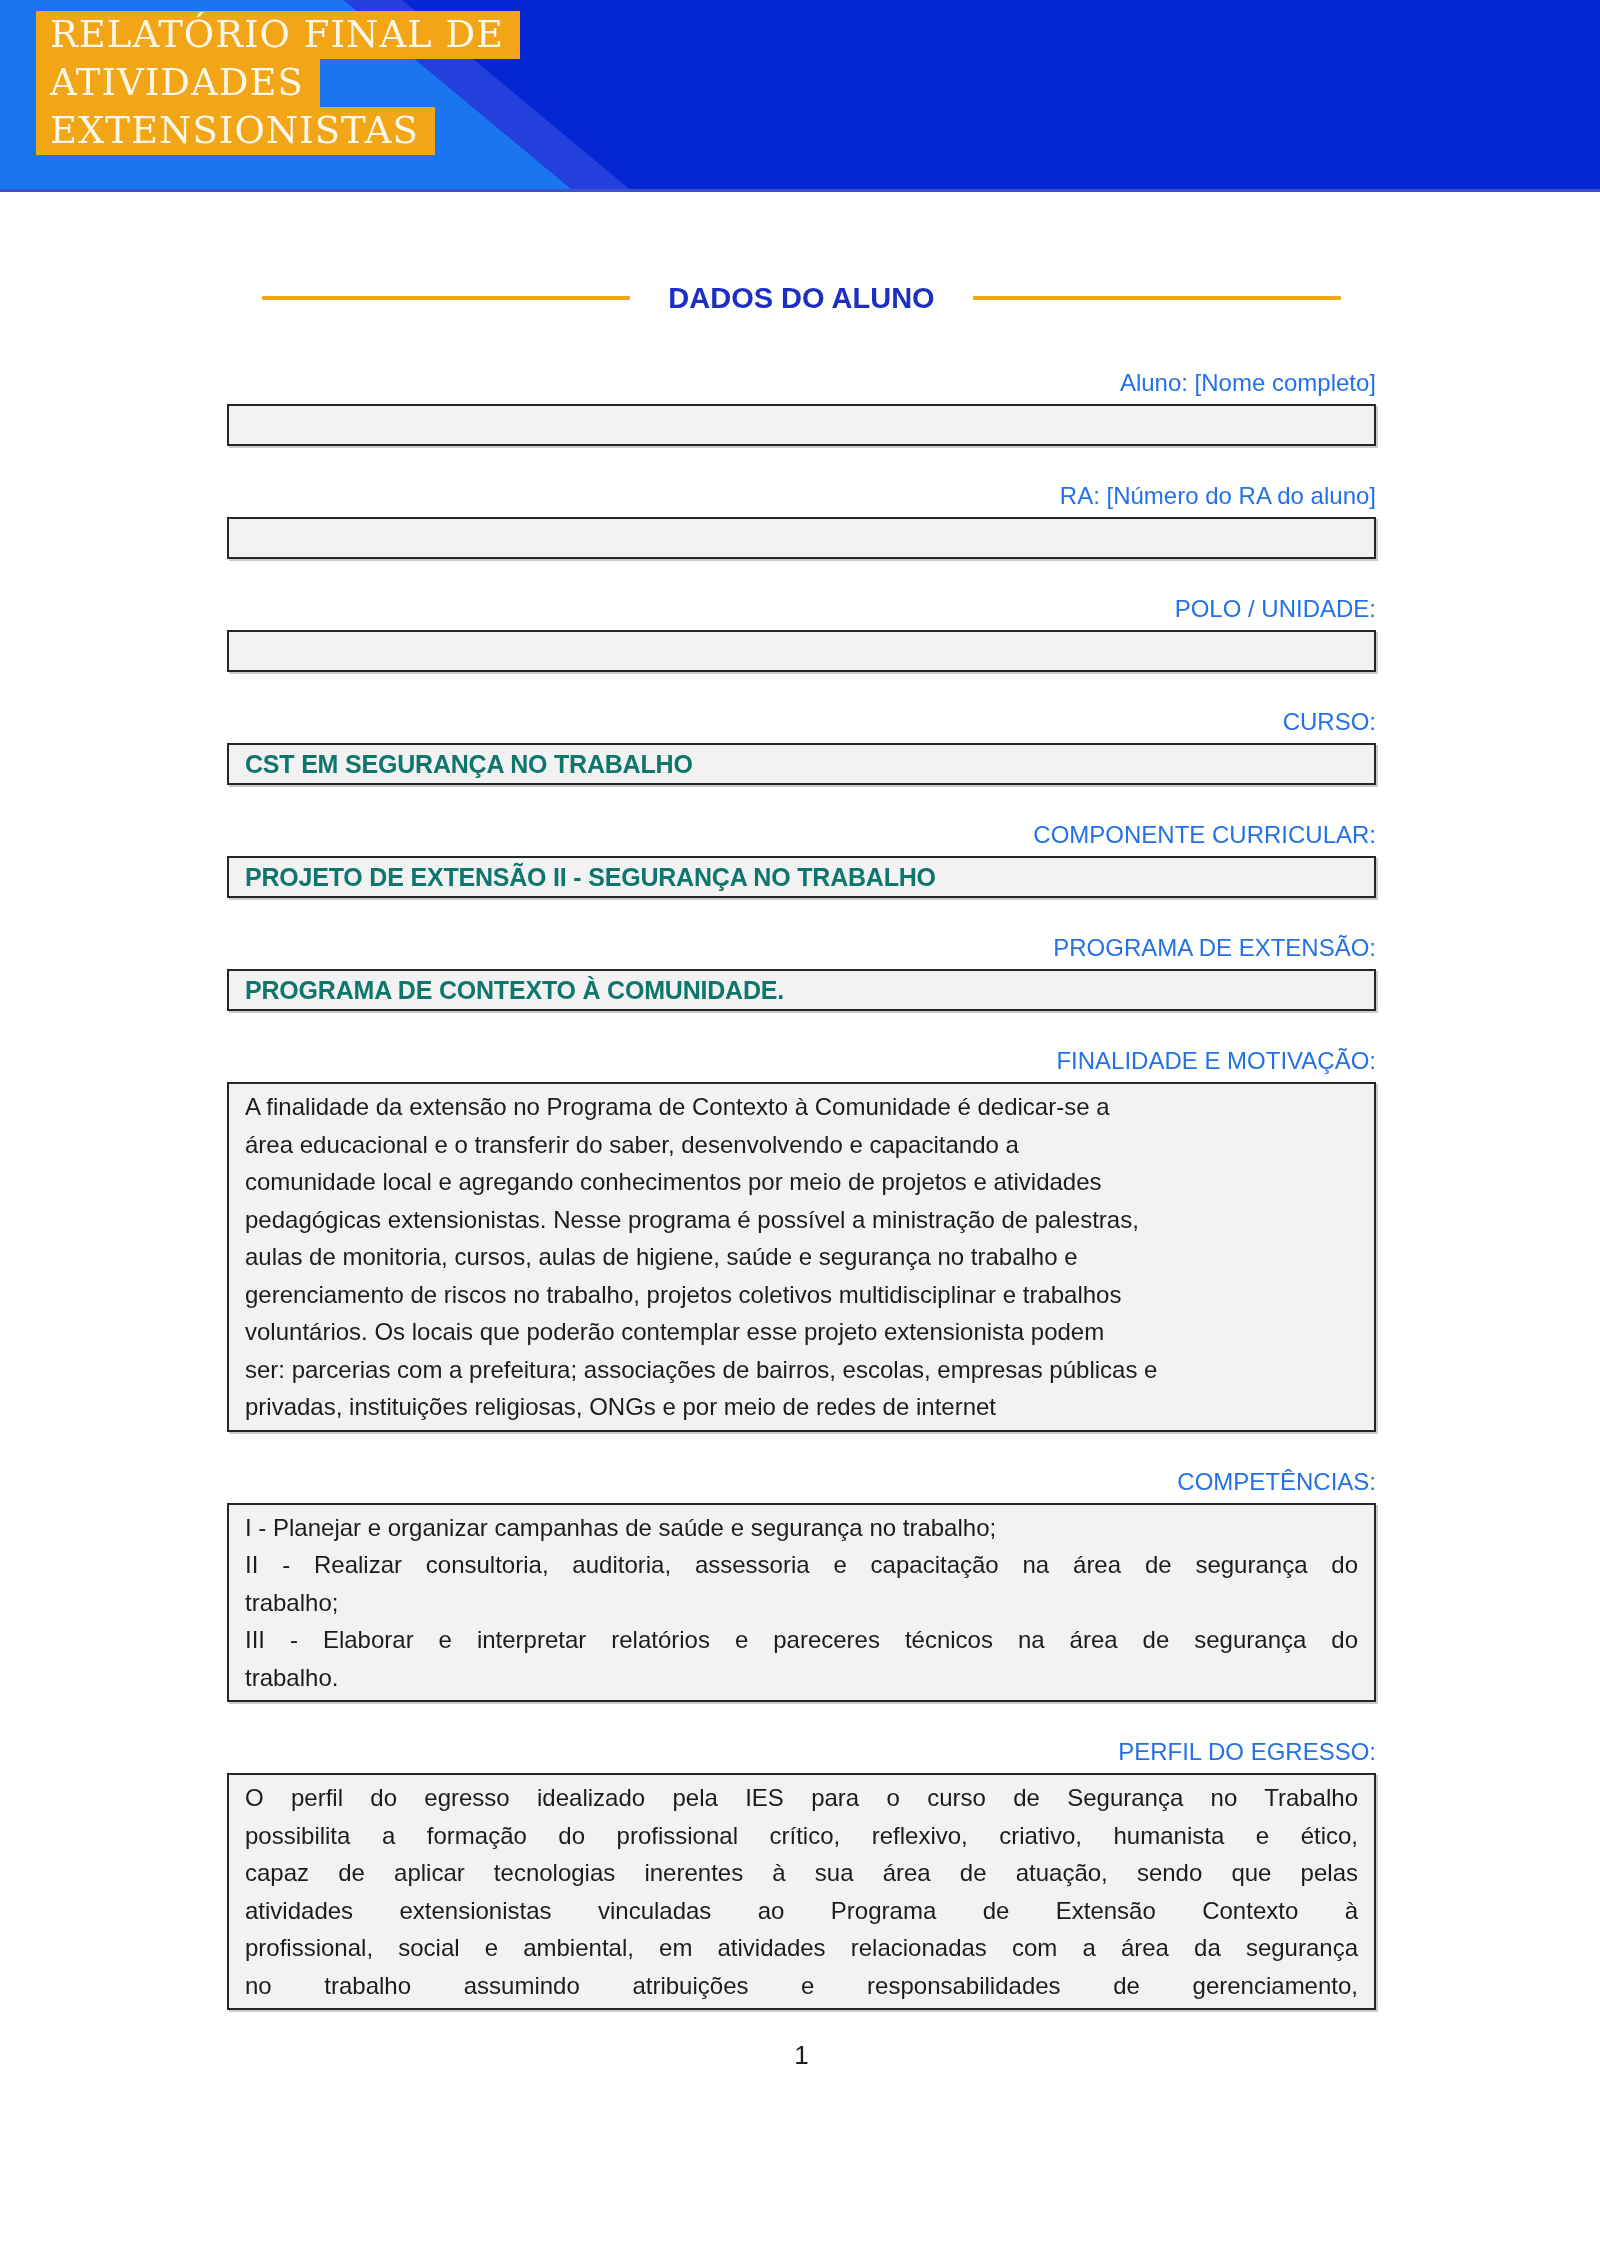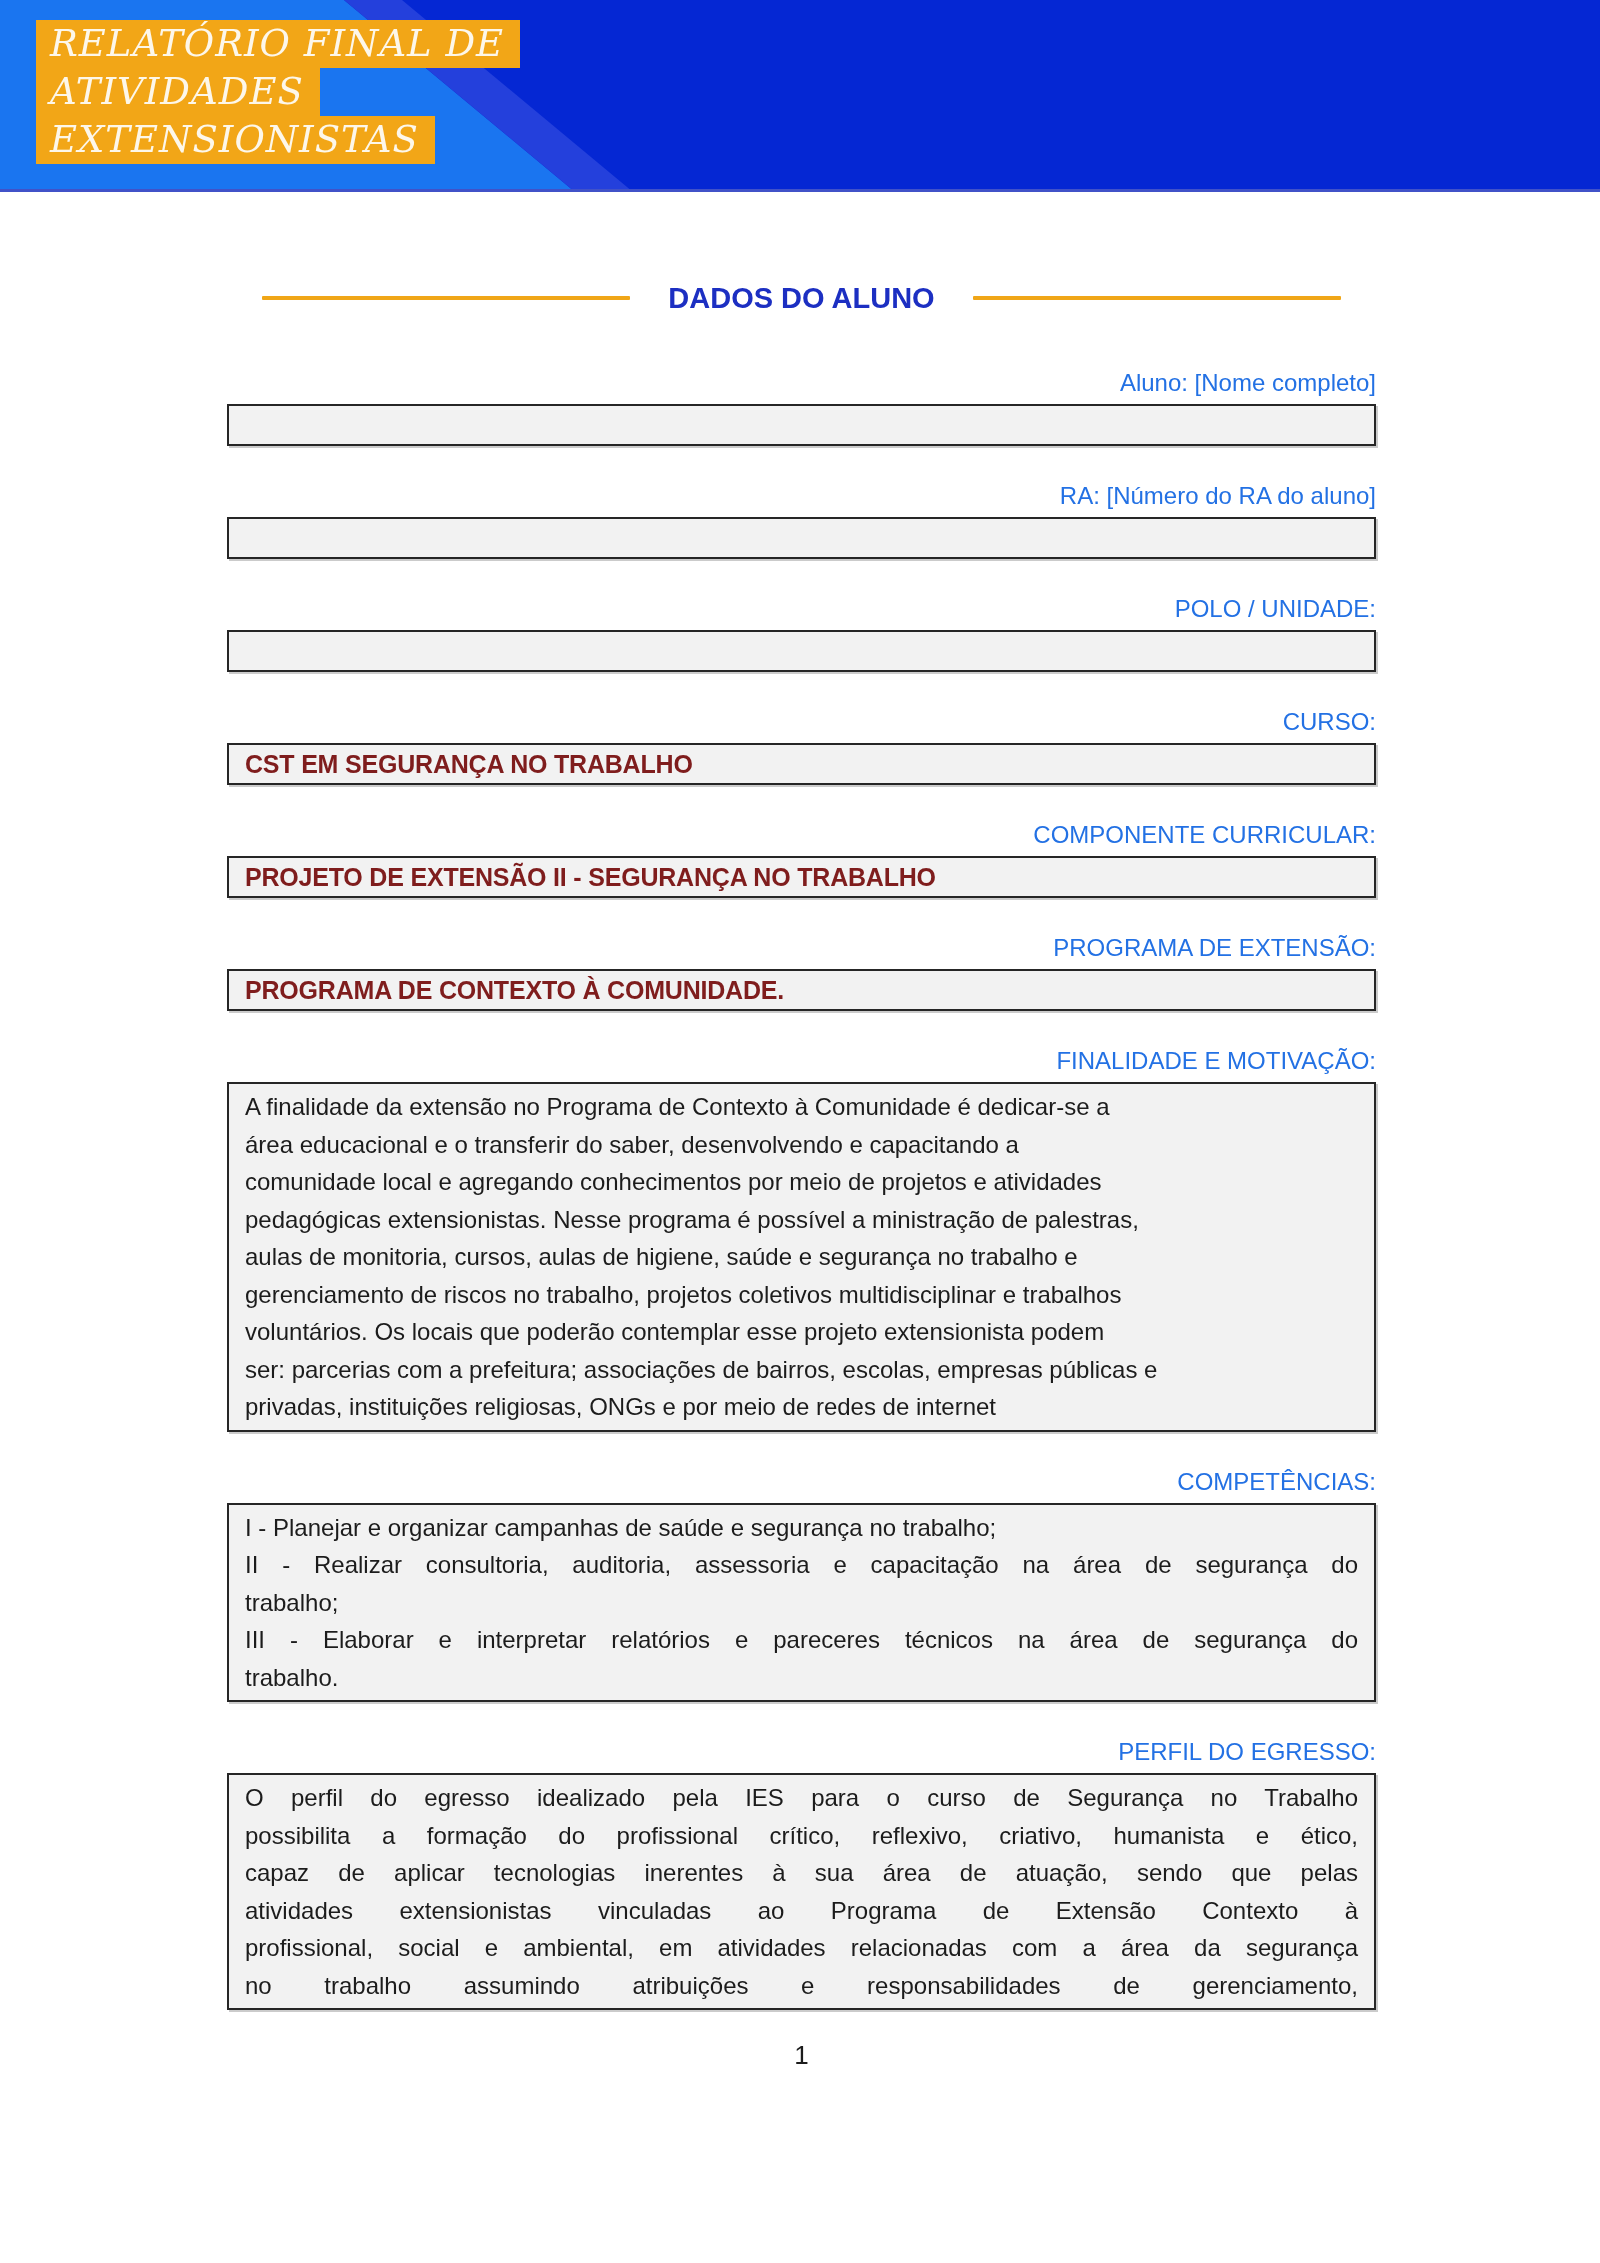--- a/index.html
+++ b/index.html
@@ -19,21 +19,21 @@
   .hdr-dark{
     position:absolute;inset:0;
     background:#0527d3;
     clip-path:polygon(344px 0,1600px 0,1600px 192px,575px 192px);
   }
   .hdr-stripe{
     position:absolute;inset:0;
     background:#2440dc;
     clip-path:polygon(344px 0,402px 0,633px 192px,575px 192px);
   }
-  .banner{position:absolute;left:36px;top:20px;font-style:italic;}
+  .banner{position:absolute;left:36px;top:11px;}
   .banner-line{
     display:table;
     background:#f2a617;
     color:#fdf7ea;
     font-family:"DejaVu Serif",serif;
     font-size:37px;line-height:36px;
     letter-spacing:1px;
     padding:6px 16px 6px 14px;
   }
   
@@ -60,21 +60,21 @@
     box-sizing:border-box;
     width:1149px;
     background:#f2f2f2;
     border:2px solid #262626;
     box-shadow:2px 2px 0 rgba(140,140,140,.45);
   }
   .box.single{height:42px;}
   .box.value{
     display:flex;align-items:center;
     padding:16px 16px;
-    font-size:25px;font-weight:bold;color:#7f1d1d;
+    font-size:25px;font-weight:bold;color:#0f766e;
     letter-spacing:-0.2px;white-space:nowrap;
   }
   .box.multi{
     padding:4px 16px;
     font-size:24px;line-height:37.5px;color:#1c1c1c;
   }
   .box.multi .tl{min-height:37.5px;}
   .tl.jl{text-align:justify;text-align-last:justify;}
   .footer{
     margin-top:30px;

